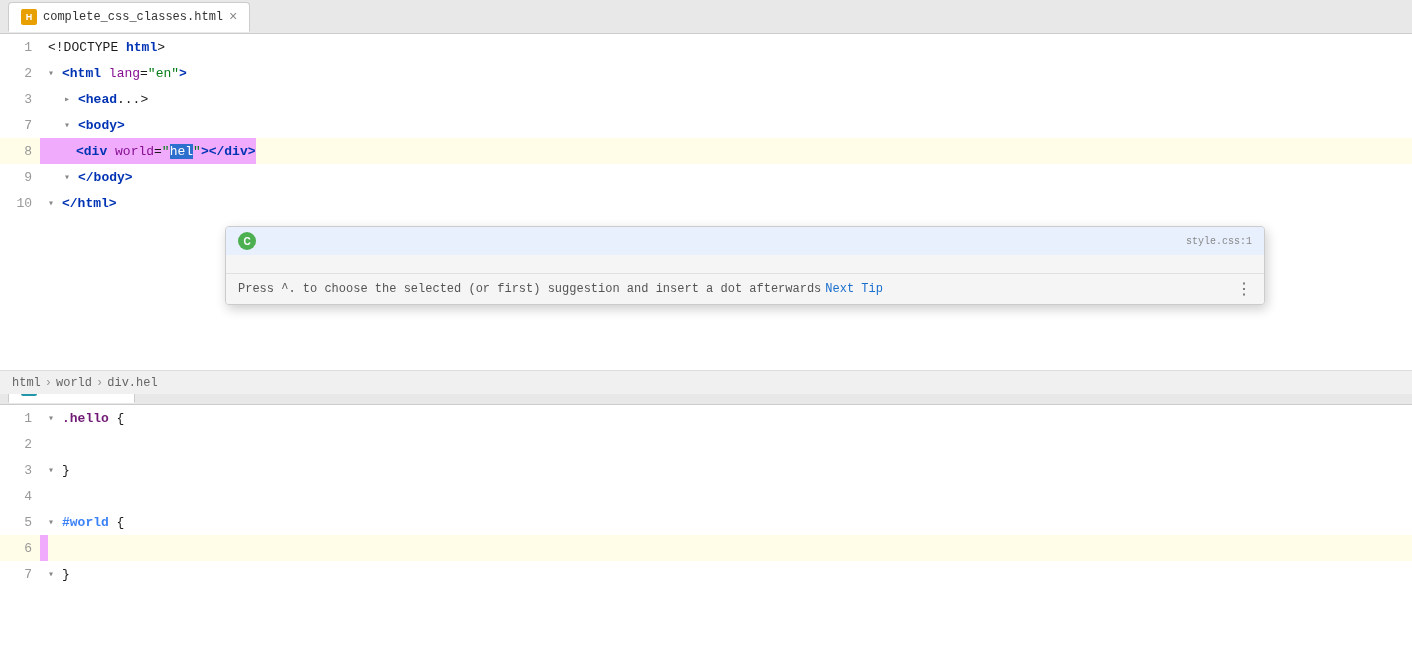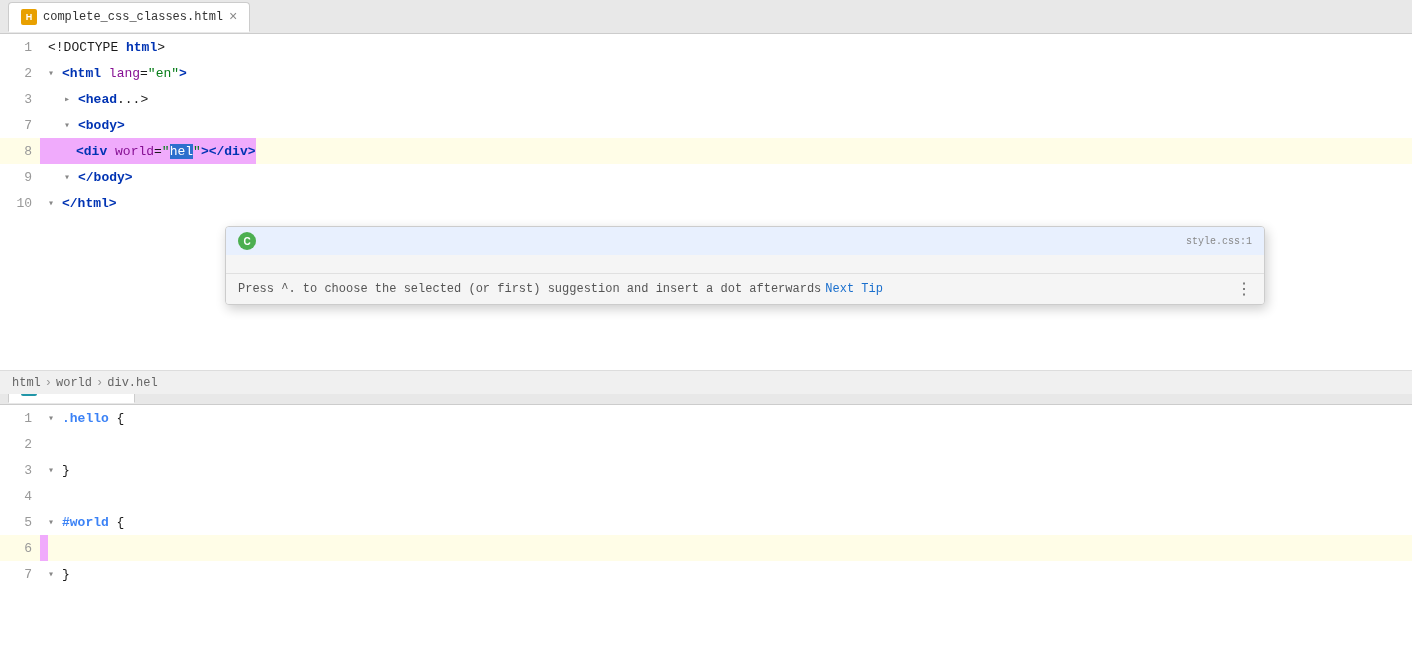--- a/index.html
+++ b/index.html
@@ -119,21 +119,21 @@
     }
 
     .code-line.highlighted {
       background: #f0abfc;
     }
 
     
     .tag { color: #0033b3; font-weight: bold; }
     .attr-name { color: #871094; }
     .attr-value { color: #067d17; }
-    .selector { color: #3b82f6; font-weight: bold; }
+    .selector { color: #701a75; font-weight: bold; }
     .selector-hash { color: #3b82f6; font-weight: bold; }
     .brace { color: #1a1a1a; }
     .text { color: #1a1a1a; }
 
     
     .fold-icon {
       color: #888;
       font-size: 10px;
       margin-right: 2px;
       cursor: pointer;

